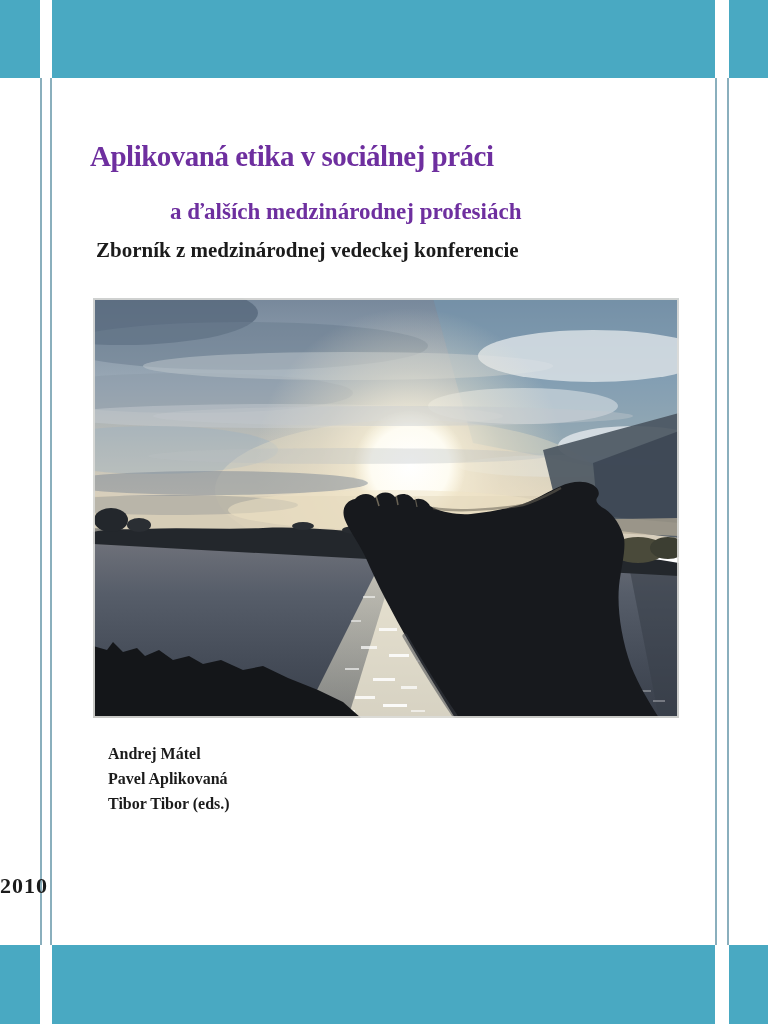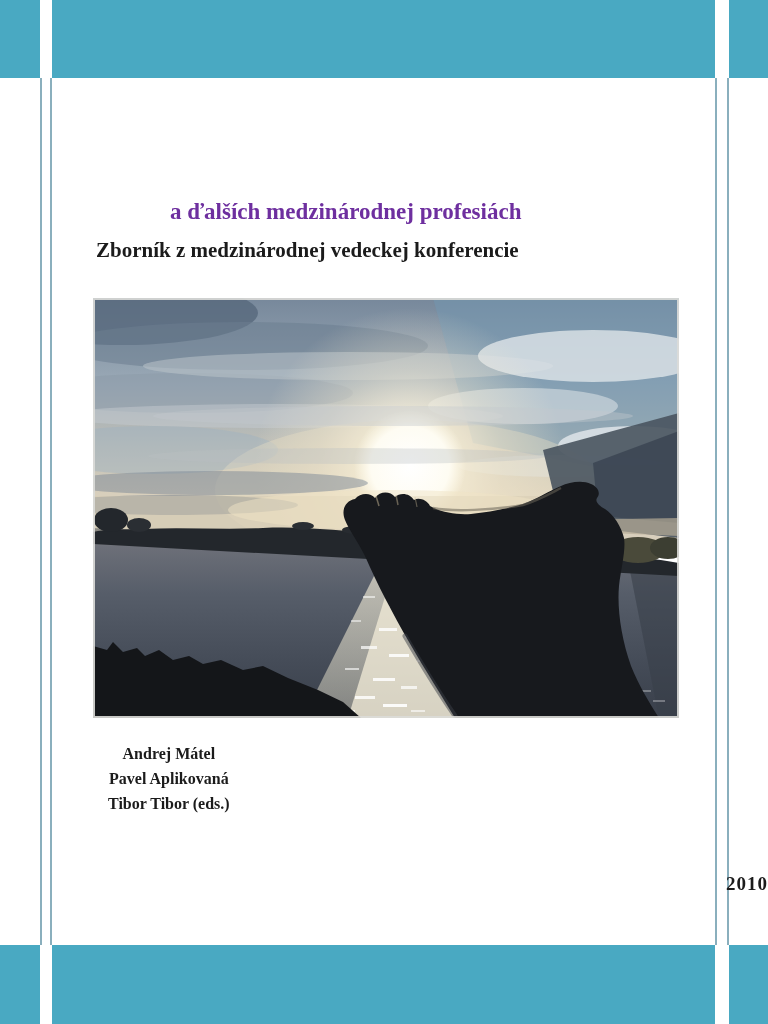--- a/index.html
+++ b/index.html
@@ -15,23 +15,23 @@
   .vline{position:absolute;top:78px;height:867px;width:2px;background:#8AAFBD;}
   .vl1{left:40px;} .vl2{left:50px;} .vl3{left:715px;} .vl4{left:727px;}
   
   .title1{position:absolute;left:90px;top:140px;font-size:29px;font-weight:bold;
           color:#6E2F9F;letter-spacing:-0.5px;white-space:nowrap;}
   .title2{position:absolute;left:170px;top:199px;font-size:23px;font-weight:bold;
           color:#6E2F9F;white-space:nowrap;}
   .confline{position:absolute;left:96px;top:238px;font-size:21px;font-weight:bold;
           color:#1B1B1B;white-space:nowrap;}
   .editors{position:absolute;left:108px;top:741px;font-size:16px;font-weight:bold;
-          color:#1B1B1B;line-height:25px;text-align:center;}
-  .year{position:absolute;left:0;top:873px;width:768px;text-align:right;
-          font-size:19px;font-weight:bold;color:#1B1B1B;letter-spacing:1px;}
+          color:#1B1B1B;line-height:25px;}
+  .year{position:absolute;left:0;top:873px;width:768px;text-align:left;
+          font-size:22px;font-weight:bold;color:#1B1B1B;letter-spacing:1px;}
   
   .photo{position:absolute;left:93px;top:298px;width:586px;height:420px;}
   .photo svg{display:block;}
 </style>
 </head>
 <body>
 
 <div id="page">
 
   <div class="band band-top">
@@ -40,20 +40,21 @@
   </div>
   <div class="band band-bottom">
     <div class="band-gap gap-left"></div>
     <div class="band-gap gap-right"></div>
   </div>
   <div class="vline vl1"></div>
   <div class="vline vl2"></div>
   <div class="vline vl3"></div>
   <div class="vline vl4"></div>
 
+  <div class="title1">Aplikovaná etika v sociálnej práci</div>
   <div class="title2">a ďalších medzinárodnej profesiách</div>
   <div class="confline">Zborník z medzinárodnej vedeckej konferencie</div>
 
   <div class="photo">
     <svg width="586" height="420" viewBox="0 0 586 420" role="img" aria-label="Silhouette of a cupped hand appearing to hold the setting sun above a lake at dusk">
       <defs>
         <linearGradient id="sky" x1="0" y1="0" x2="0" y2="1">
           <stop offset="0" stop-color="#77889b"></stop>
           <stop offset="0.35" stop-color="#9aa9b6"></stop>
           <stop offset="0.62" stop-color="#c1c0b7"></stop>

